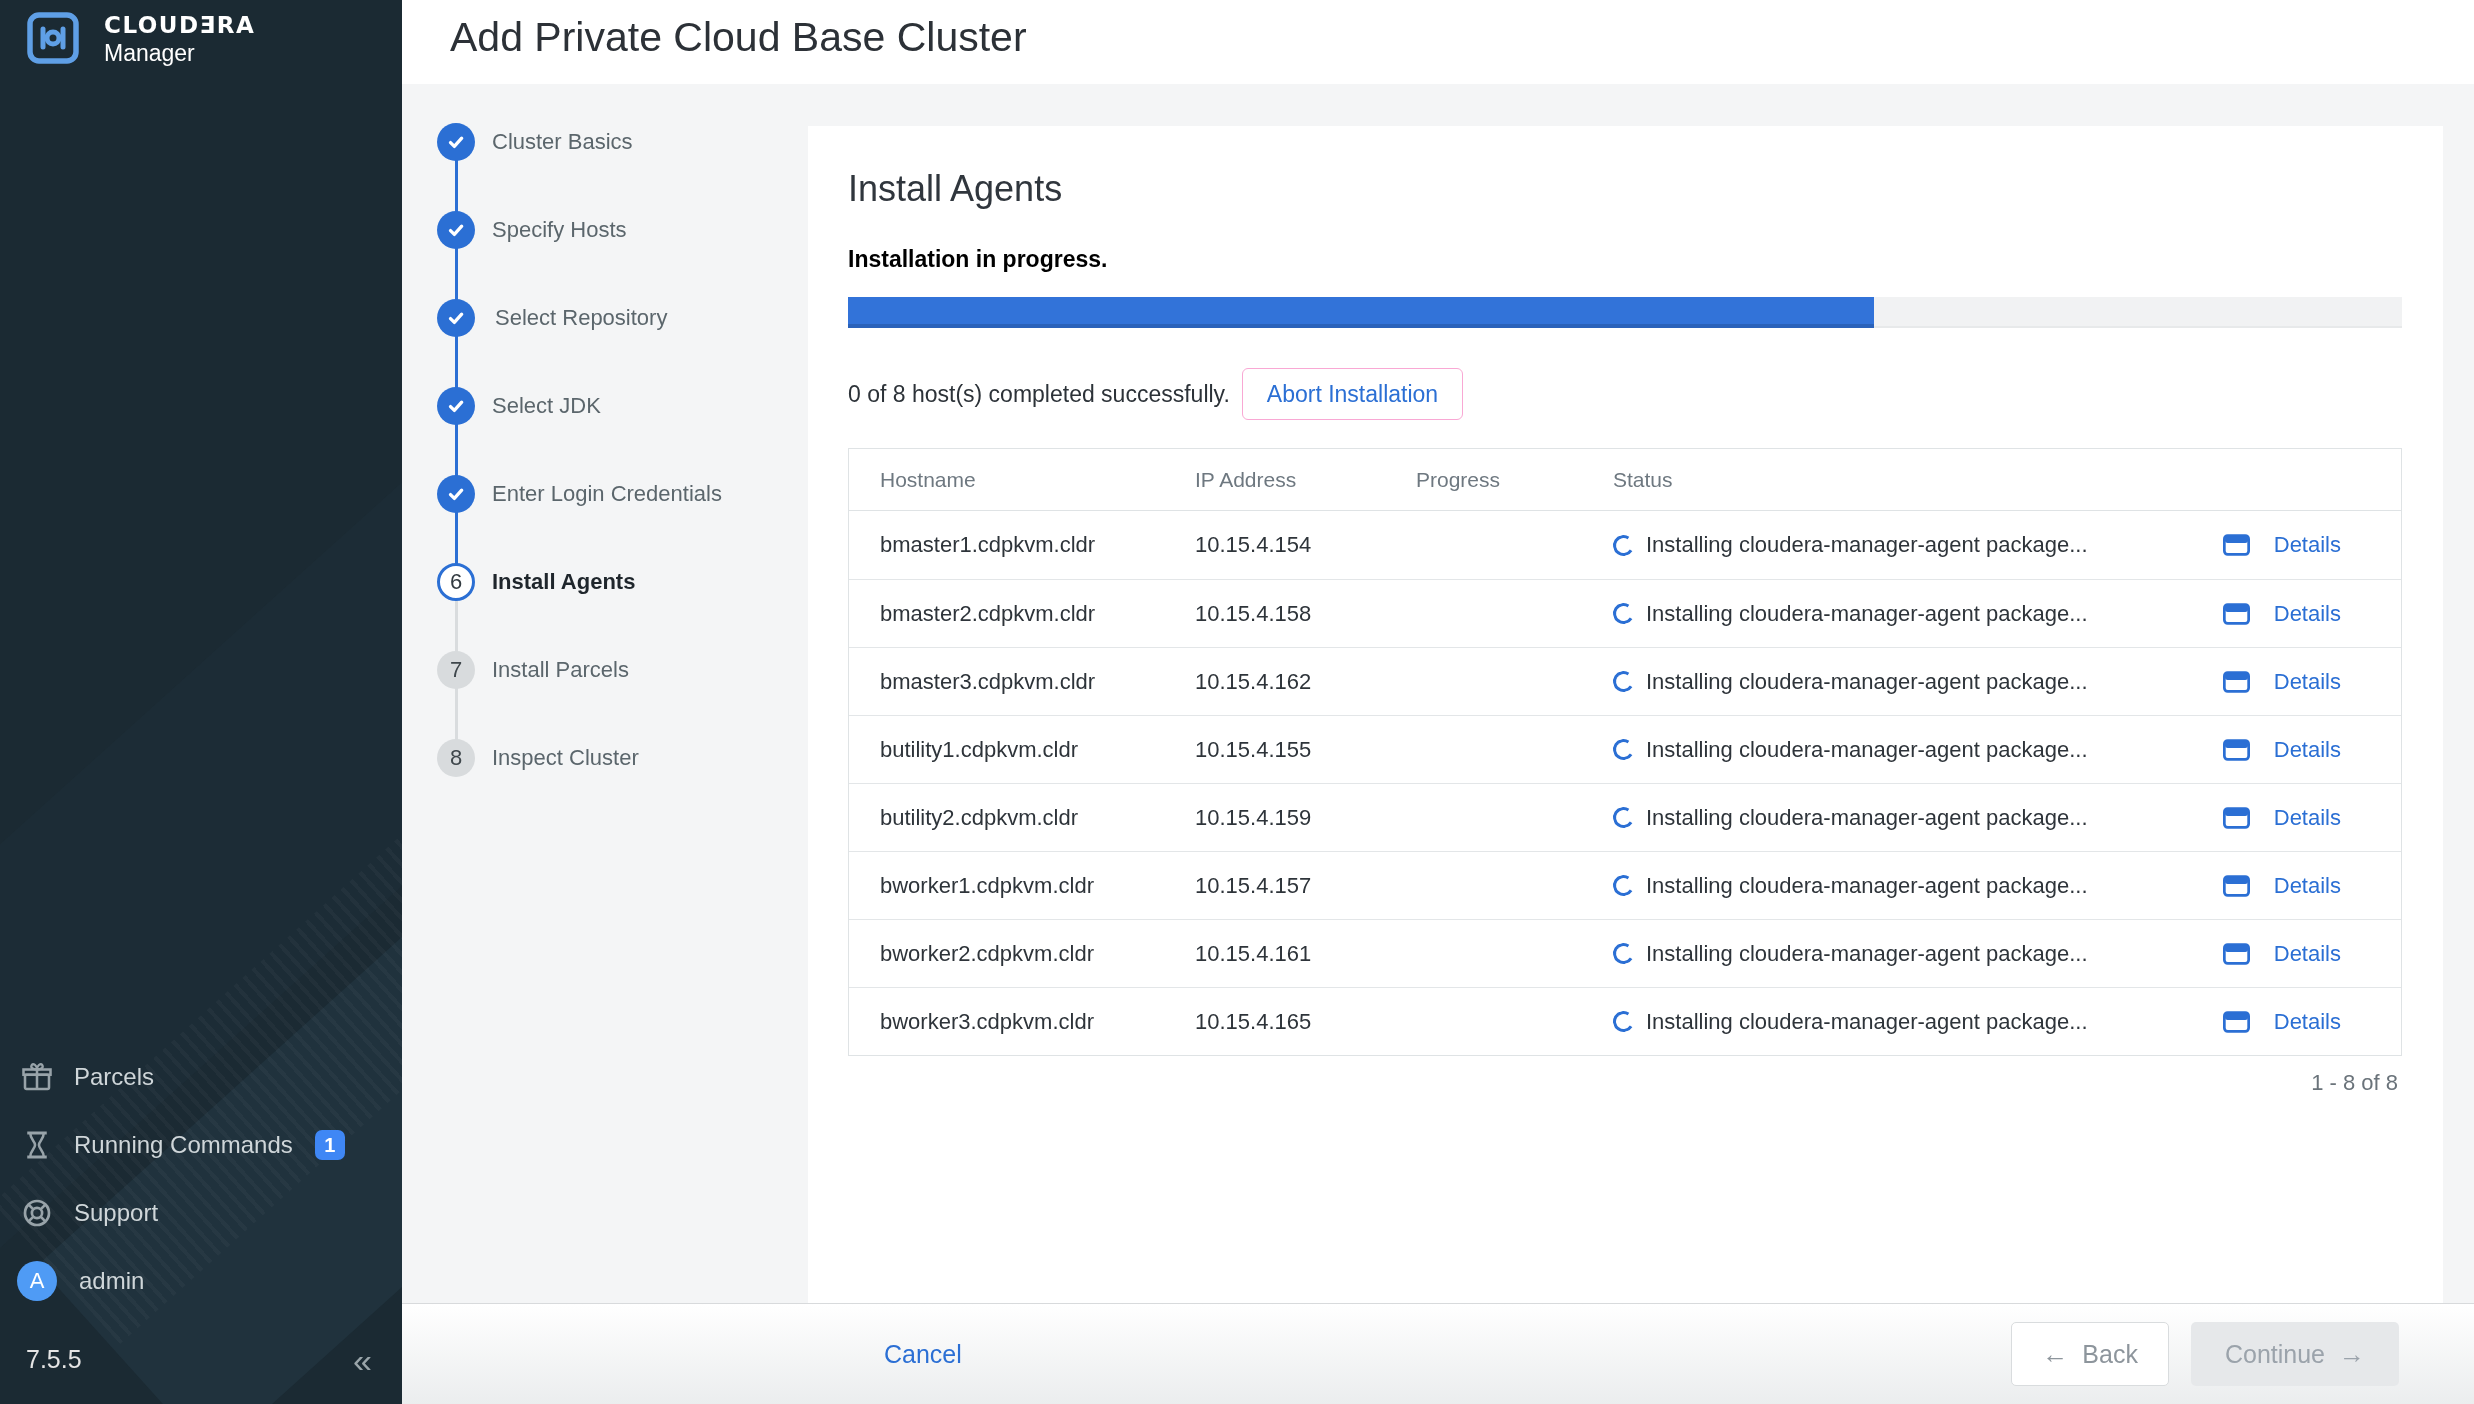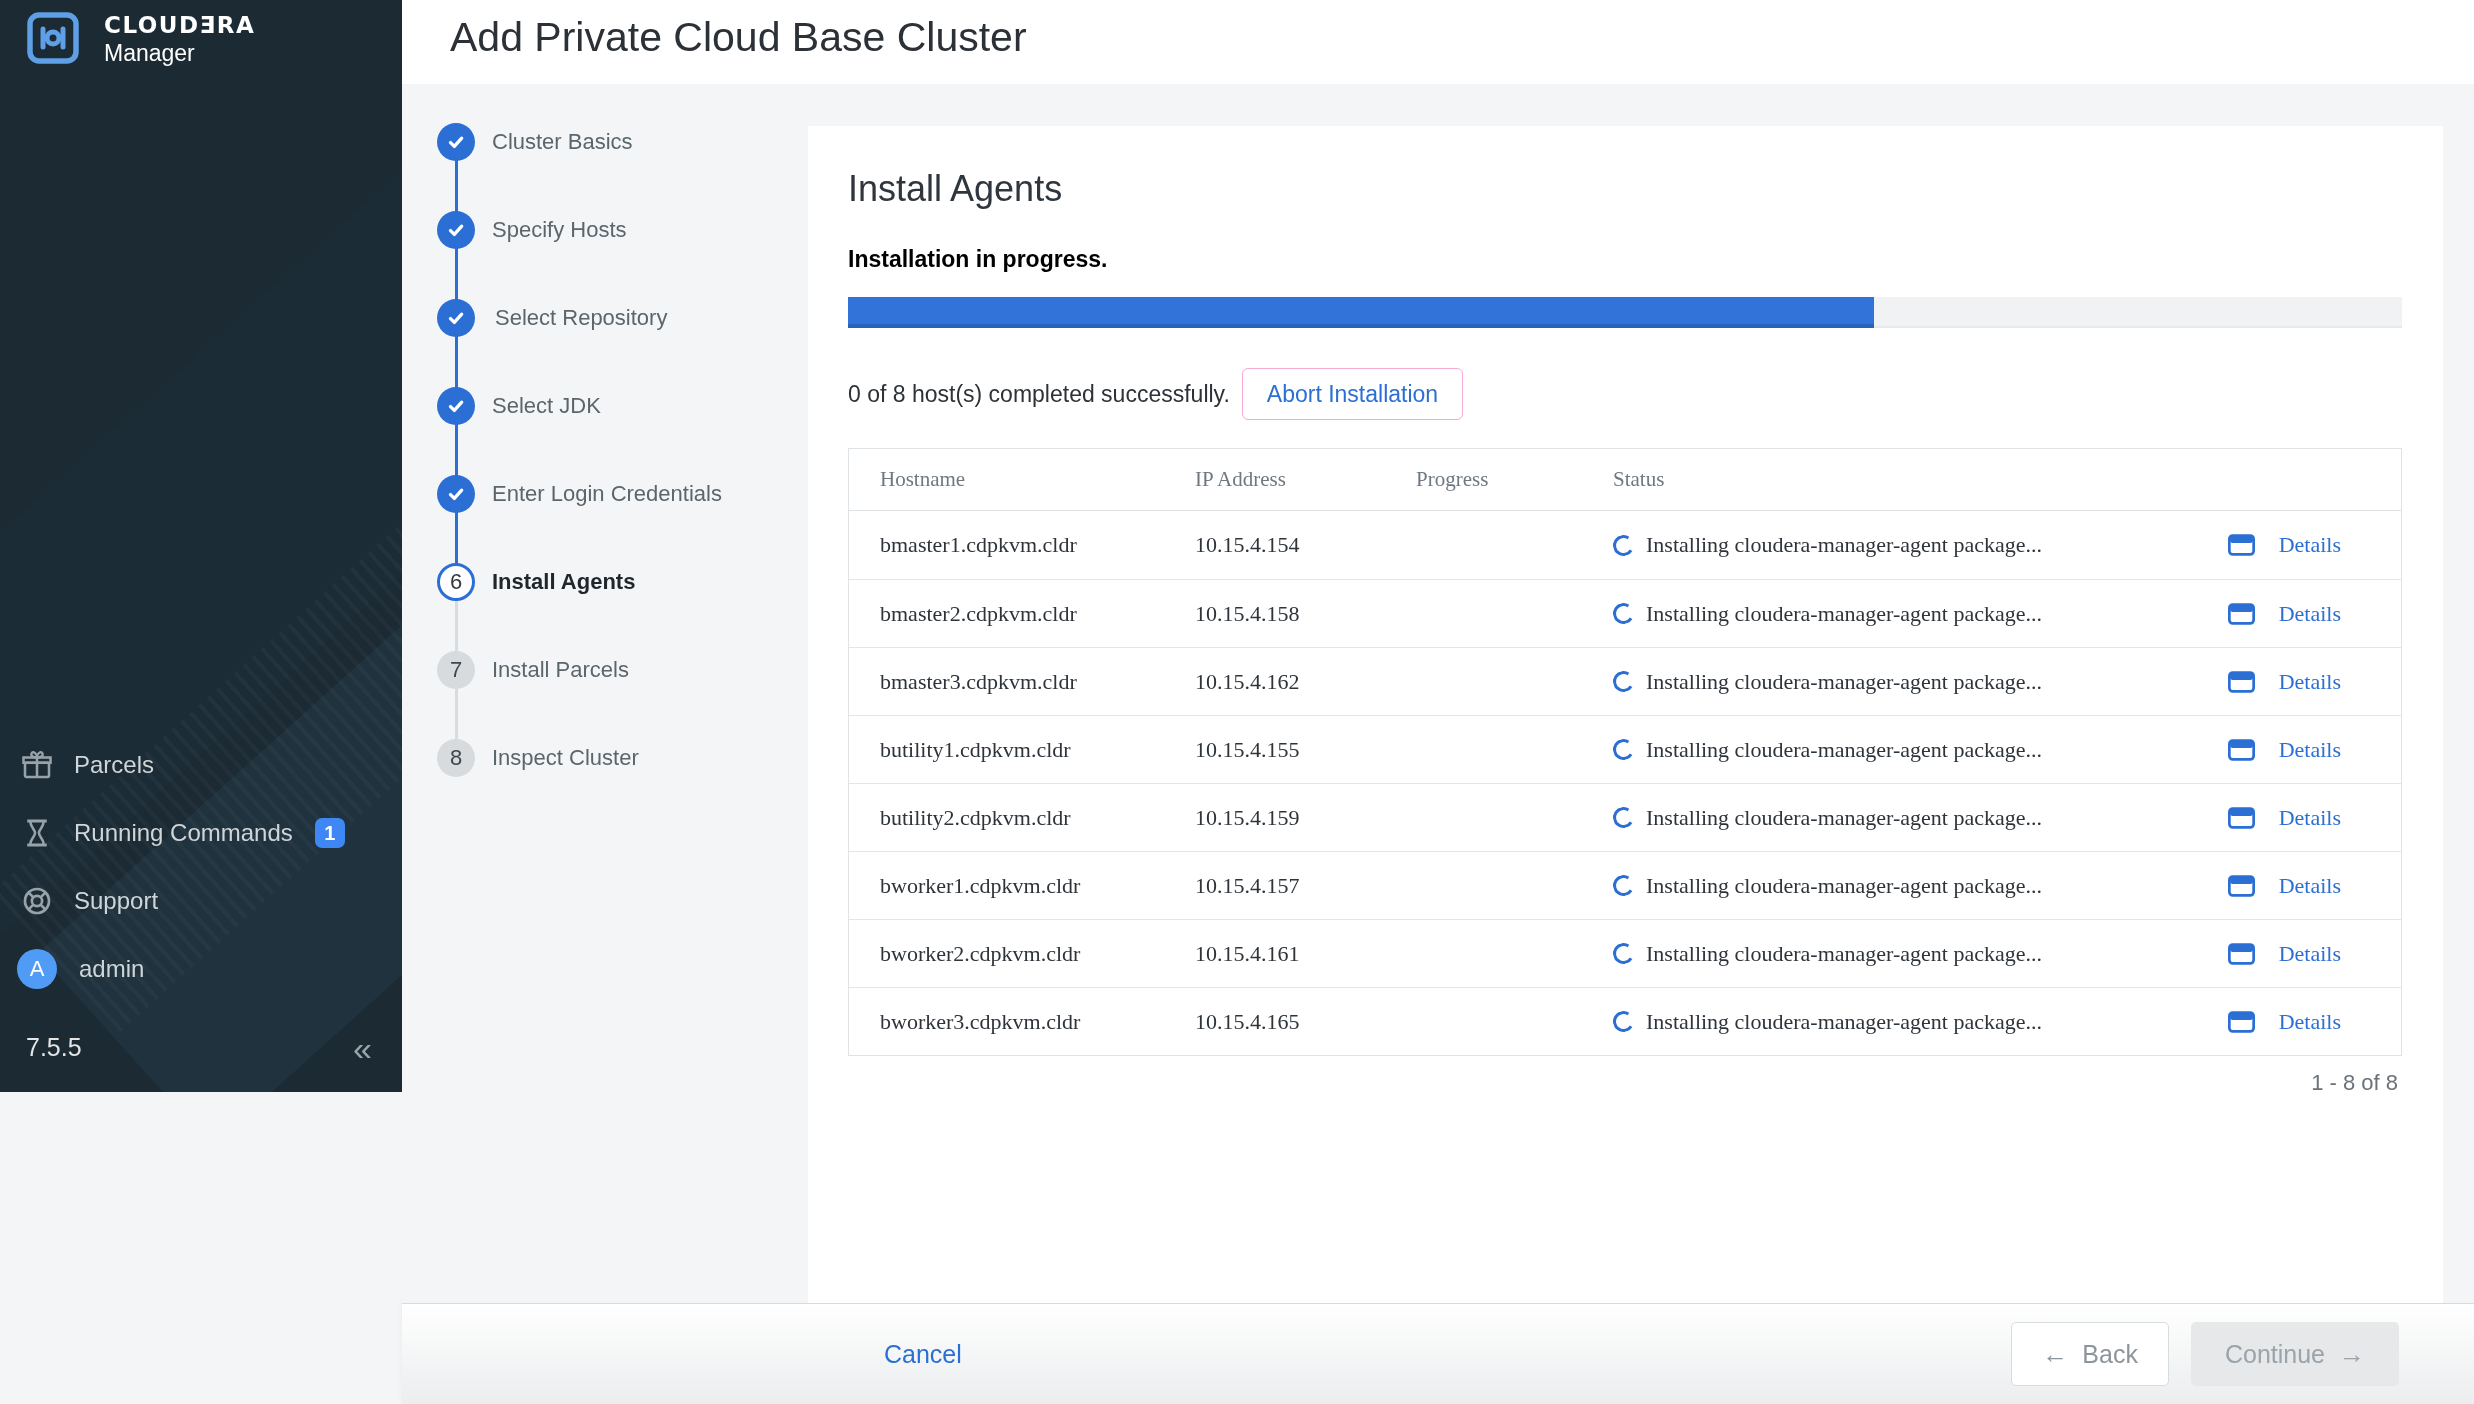--- a/index.html
+++ b/index.html
@@ -6,21 +6,21 @@
   html,body { margin:0; padding:0; }
   body {
     width:2474px; height:1404px; overflow:hidden;
     font-family:"Liberation Sans","DejaVu Sans",sans-serif;
     background:#f4f5f6; color:#2f353b;
   }
   .screen { display:flex; width:2474px; height:1404px; }
 
   
   .sidebar {
-    position:relative; width:402px; height:1092px; flex:0 0 402px;
+    position:relative; width:402px; height:1404px; flex:0 0 402px;
     background:var(--sidebar-bg,#1b2a33); overflow:hidden; color:#cfd6d9;
   }
   .deco-a { position:absolute; width:1100px; height:300px; left:-40px; bottom:120px;
     background:#24394527; transform:rotate(-42deg); transform-origin:left bottom; }
   .deco-b { position:absolute; width:900px; height:190px; left:120px; bottom:60px;
     background:repeating-linear-gradient(90deg, rgba(255,255,255,.055) 0 4px, transparent 4px 12px);
     transform:rotate(-42deg); transform-origin:left bottom; opacity:.55; }
   .deco-c { position:absolute; width:800px; height:260px; right:-420px; bottom:180px;
     background:#223440; transform:rotate(-42deg); opacity:.8; }
   .brand { position:absolute; top:12px; left:27px; display:flex; gap:25px; align-items:flex-start; }
@@ -68,21 +68,21 @@
   .progress-outer { margin-top:24px; height:31px; background:#f1f2f3;
     box-shadow:inset 0 -2px 0 #e7e9ea; }
   .progress-fill { height:100%; background:var(--progress-fill,#3273d9);
     box-shadow:inset 0 -4px 0 rgba(0,0,0,.14); }
   .summary-row { margin-top:40px; display:flex; align-items:center; gap:12px; font-size:23px; color:#2c3238; }
   .abort { height:52px; padding:0 24px; background:#fff; border:1px solid #f9a8d4; border-radius:6px;
     color:var(--primary,#2b6fd4); font-size:23px; font-family:inherit; cursor:pointer; }
 
   
   .table { margin-top:28px; border:1px solid #dfe3e5; }
-  .trow { display:grid; grid-template-columns:346px 221px 197px 1fr 212px; align-items:center;font-family:Liberation Serif, serif; }
+  .trow { display:grid; grid-template-columns:346px 221px 197px 1fr 212px; align-items:center; }
   .thead { height:62px; color:#6e7880; font-size:21px; border-bottom:1px solid #dfe3e5; }
   .tbody .trow { height:68px; font-size:22px; color:#2e343a; }
   .tbody .trow + .trow { border-top:1px solid #e3e6e8; }
   .cell-host { padding-left:31px; }
   .rowbar { width:167px; height:28px; background:#ededee; box-shadow:inset 0 -2px 0 #e2e3e4; border-radius:1px; }
   .rowbar-fill { height:100%; background:var(--progress-fill,#3273d9); box-shadow:inset 0 -3px 0 rgba(0,0,0,.14); }
   .cell-status { display:flex; align-items:center; gap:12px; }
   .spinner { width:21px; height:21px; border-radius:50%; border:3.5px solid var(--primary,#2b6fd4);
     border-right-color:transparent; transform:rotate(-12deg); flex:0 0 21px; }
   .cell-details { display:flex; align-items:center; justify-content:flex-end; gap:24px; padding-right:60px;

